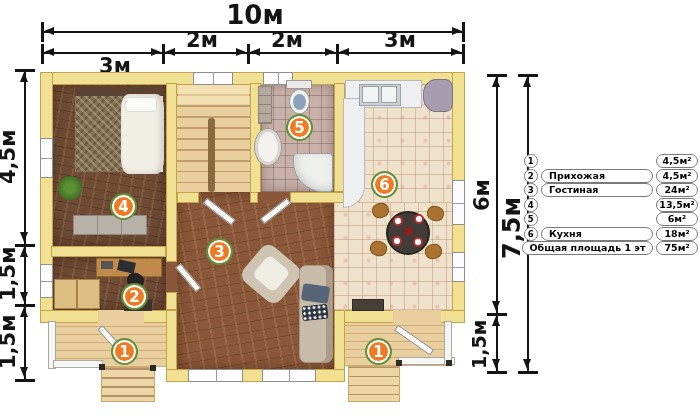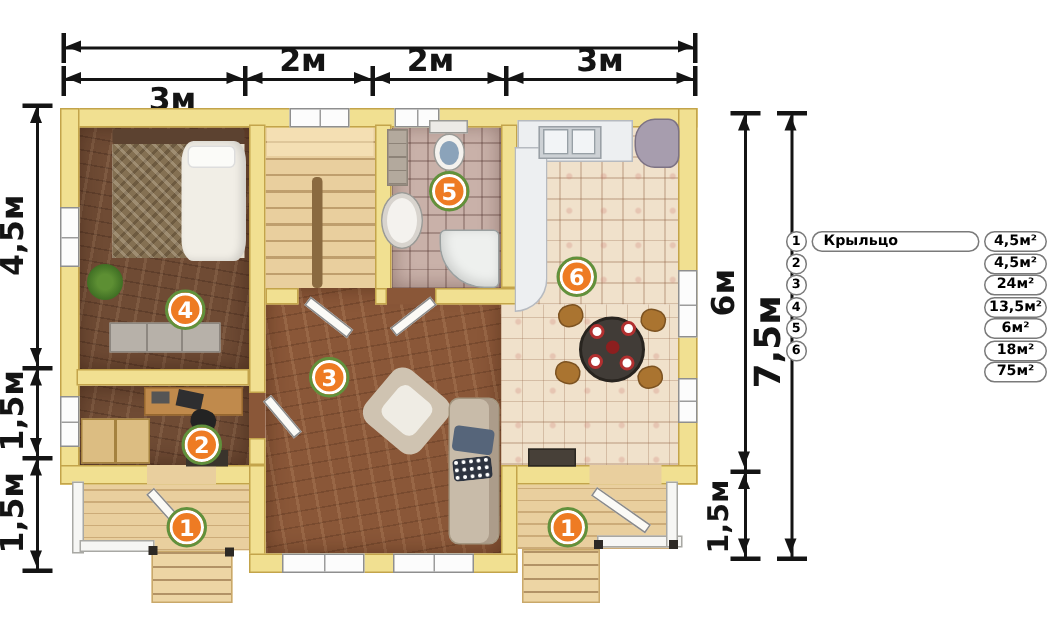--- a/index.html
+++ b/index.html
@@ -53,20 +53,21 @@
   .pill{border:1.4px solid #7a7a7a;border-radius:8px;background:#fff;display:flex;
         align-items:center;font-weight:bold;color:#000}
   .lbadge{border:1.4px solid #7a7a7a;border-radius:50%;background:#fff;display:flex;
           align-items:center;justify-content:center;font-weight:bold;color:#000}
 </style>
 </head>
 <body>
 
 <div class="canvas">
 
+  <div class="abs dlabel" style="left:215px;top:0px;width:80px;font-size:26px">10м</div>
   <div class="abs dimline" style="left:42px;top:31px;width:422px;height:2px"></div>
   <div class="abs tick" style="left:41px;top:22px;width:2.5px;height:20px"></div>
   <div class="abs tick" style="left:462px;top:22px;width:2.5px;height:20px"></div>
   <div class="abs arr arr-l" style="left:44px;top:27px"></div>
   <div class="abs arr arr-r" style="left:452px;top:27px"></div>
 
   <div class="abs dimline" style="left:42px;top:52px;width:422px;height:2px"></div>
   <div class="abs tick" style="left:41px;top:44px;width:2.5px;height:20px"></div>
   <div class="abs tick" style="left:162px;top:44px;width:2.5px;height:20px"></div>
   <div class="abs tick" style="left:247px;top:44px;width:2.5px;height:20px"></div>
@@ -228,33 +229,36 @@
   <div class="abs badge" style="left:110px;top:193px">4</div>
   <div class="abs badge" style="left:121px;top:283px">2</div>
   <div class="abs badge" style="left:111px;top:338px">1</div>
   <div class="abs badge" style="left:206px;top:238px">3</div>
   <div class="abs badge" style="left:286px;top:114px">5</div>
   <div class="abs badge" style="left:371px;top:171px">6</div>
   <div class="abs badge" style="left:365px;top:338px">1</div>
 
 
   <div class="abs lbadge" style="left:524px;top:154px;width:13.5px;height:13.5px;font-size:8.5px">1</div>
-  <div class="abs pill" style="left:541px;top:154px;width:112px;height:13.5px;font-size:9.5px;padding-left:7px">Крыльцо</div>
   <div class="abs pill" style="left:656px;top:154px;width:42px;height:13.5px;font-size:9.5px;justify-content:center">4,5м²</div>
 
   <div class="abs lbadge" style="left:524px;top:169px;width:13.5px;height:13.5px;font-size:8.5px">2</div>
+  <div class="abs pill" style="left:541px;top:169px;width:112px;height:13.5px;font-size:9.5px;padding-left:7px">Прихожая</div>
   <div class="abs pill" style="left:656px;top:169px;width:42px;height:13.5px;font-size:9.5px;justify-content:center">4,5м²</div>
 
   <div class="abs lbadge" style="left:524px;top:183px;width:13.5px;height:13.5px;font-size:8.5px">3</div>
+  <div class="abs pill" style="left:541px;top:183px;width:112px;height:13.5px;font-size:9.5px;padding-left:7px">Гостиная</div>
   <div class="abs pill" style="left:656px;top:183px;width:42px;height:13.5px;font-size:9.5px;justify-content:center">24м²</div>
 
   <div class="abs lbadge" style="left:524px;top:198px;width:13.5px;height:13.5px;font-size:8.5px">4</div>
   <div class="abs pill" style="left:656px;top:198px;width:42px;height:13.5px;font-size:9.5px;justify-content:center">13,5м²</div>
 
   <div class="abs lbadge" style="left:524px;top:212px;width:13.5px;height:13.5px;font-size:8.5px">5</div>
   <div class="abs pill" style="left:656px;top:212px;width:42px;height:13.5px;font-size:9.5px;justify-content:center">6м²</div>
 
   <div class="abs lbadge" style="left:524px;top:227px;width:13.5px;height:13.5px;font-size:8.5px">6</div>
+  <div class="abs pill" style="left:541px;top:227px;width:112px;height:13.5px;font-size:9.5px;padding-left:7px">Кухня</div>
   <div class="abs pill" style="left:656px;top:227px;width:42px;height:13.5px;font-size:9.5px;justify-content:center">18м²</div>
 
+  <div class="abs pill" style="left:522px;top:241px;width:131px;height:13.5px;font-size:9.5px;padding-left:7px;justify-content:center;padding-left:0">Общая площадь 1 эт</div>
   <div class="abs pill" style="left:656px;top:241px;width:42px;height:13.5px;font-size:9.5px;justify-content:center">75м²</div>
 
 </div>
 
 </body></html>

